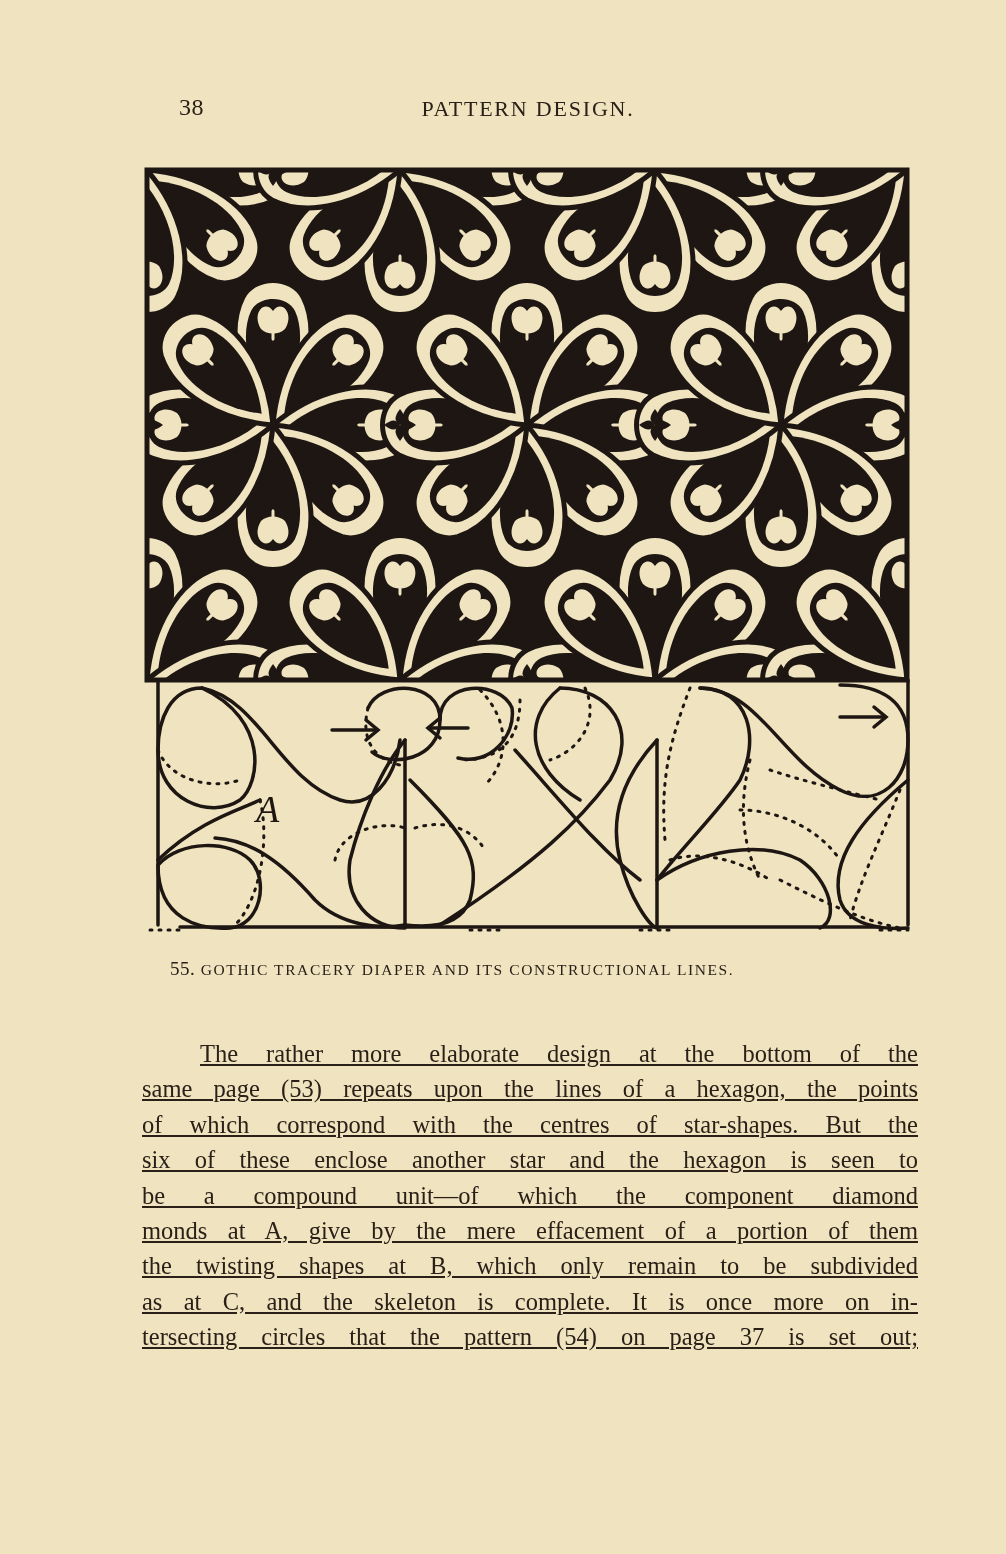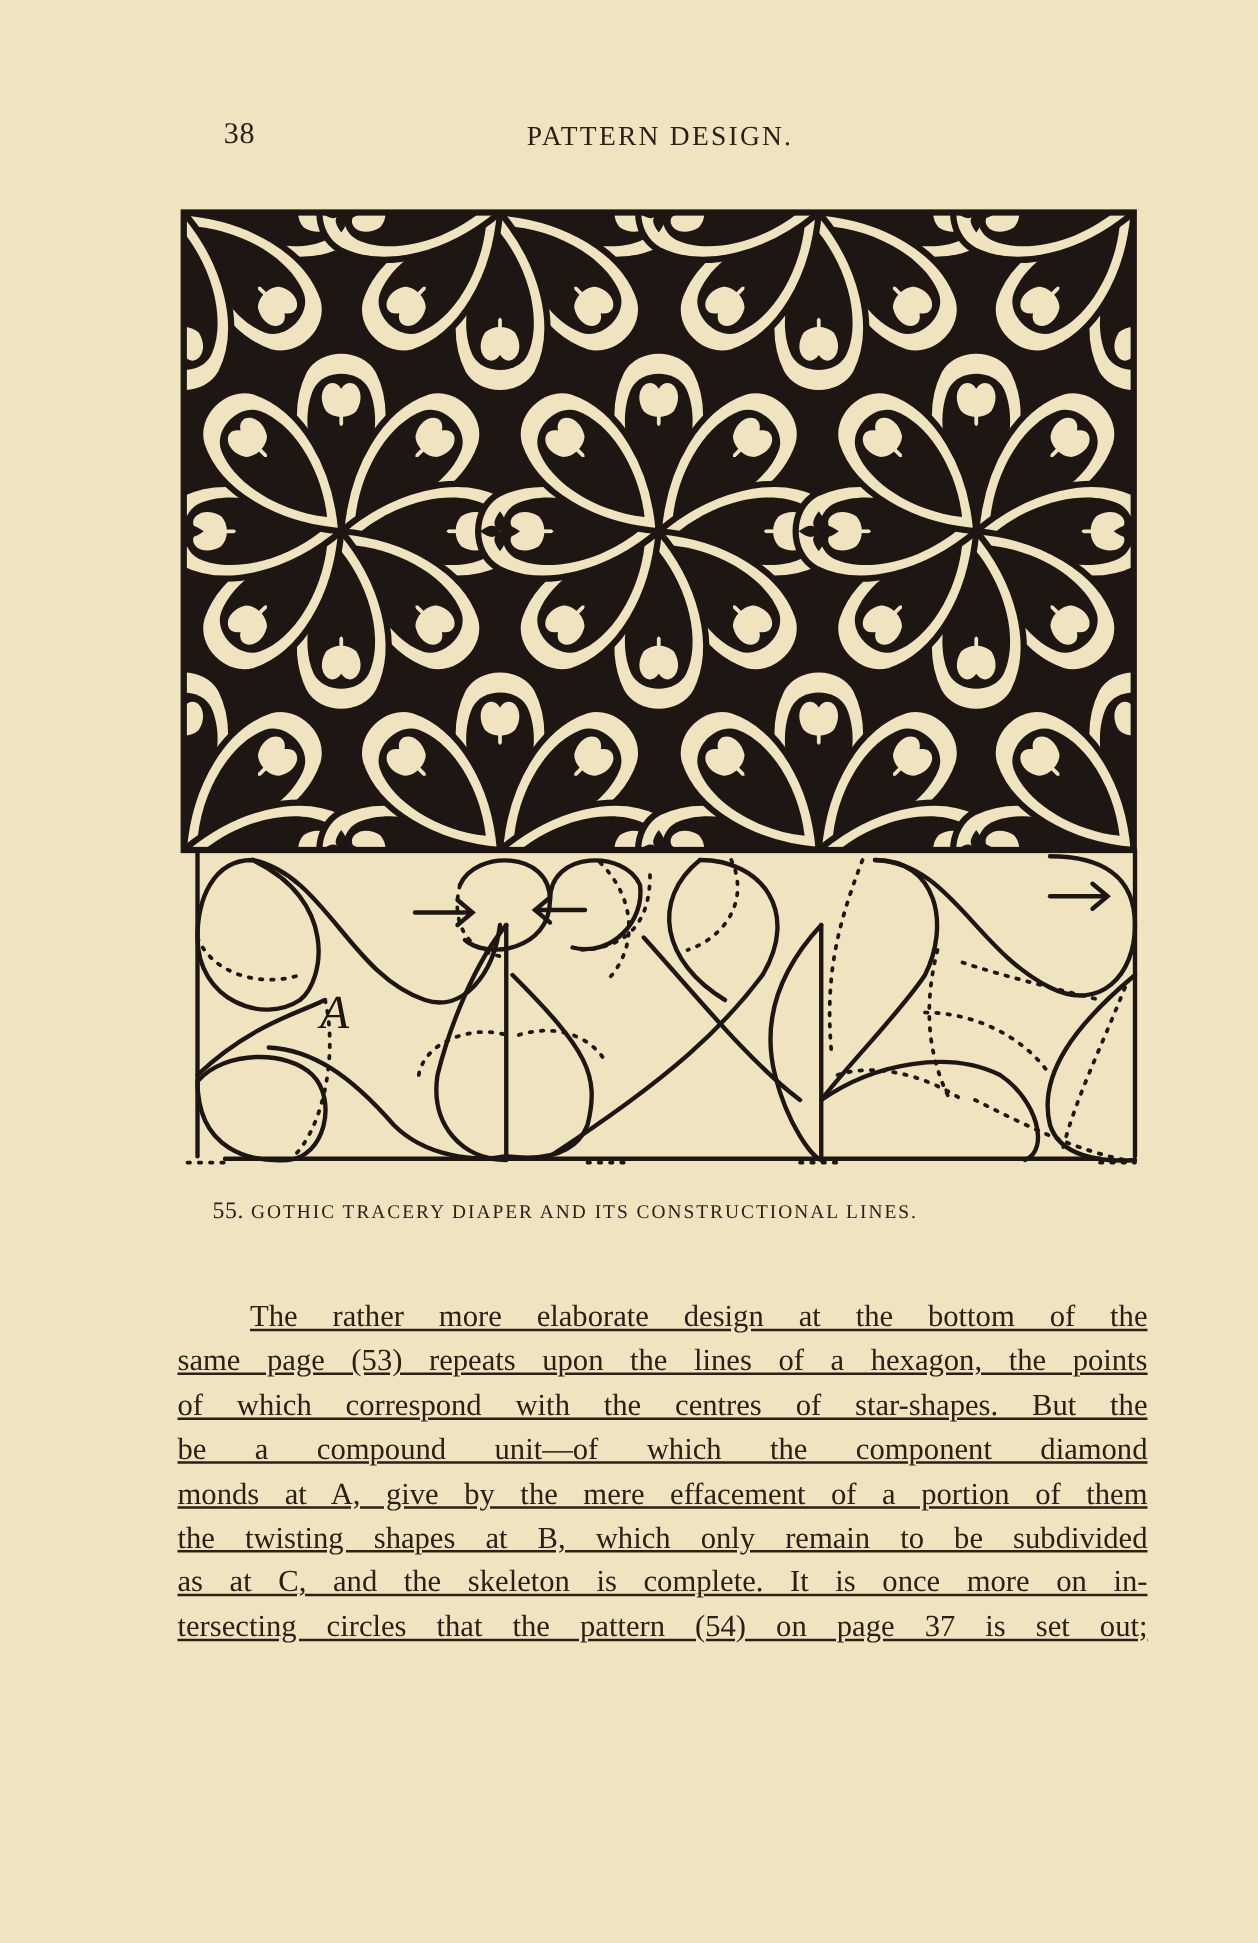--- a/index.html
+++ b/index.html
@@ -214,18 +214,19 @@
 
 <div class="caption">
   <span class="fig-num">55.</span>
   <span>GOTHIC TRACERY DIAPER AND ITS CONSTRUCTIONAL LINES.</span>
 </div>
 
 <div class="body-text">
   <span class="line indent">The rather more elaborate design at the bottom of the</span>
   <span class="line">same page (53) repeats upon the lines of a hexagon, the points</span>
   <span class="line">of which correspond with the centres of star-shapes.  But the</span>
+  <span class="line">six of these enclose another star and the hexagon is seen to</span>
   <span class="line">be a compound unit—of which the component diamond</span>
   <span class="line">monds at A, give by the mere effacement of a portion of them</span>
   <span class="line">the twisting shapes at B, which only remain to be subdivided</span>
   <span class="line">as at C, and the skeleton is complete.  It is once more on in-</span>
   <span class="line">tersecting circles that the pattern (54) on page 37 is set out;</span>
 </div>
 
 </body></html>

